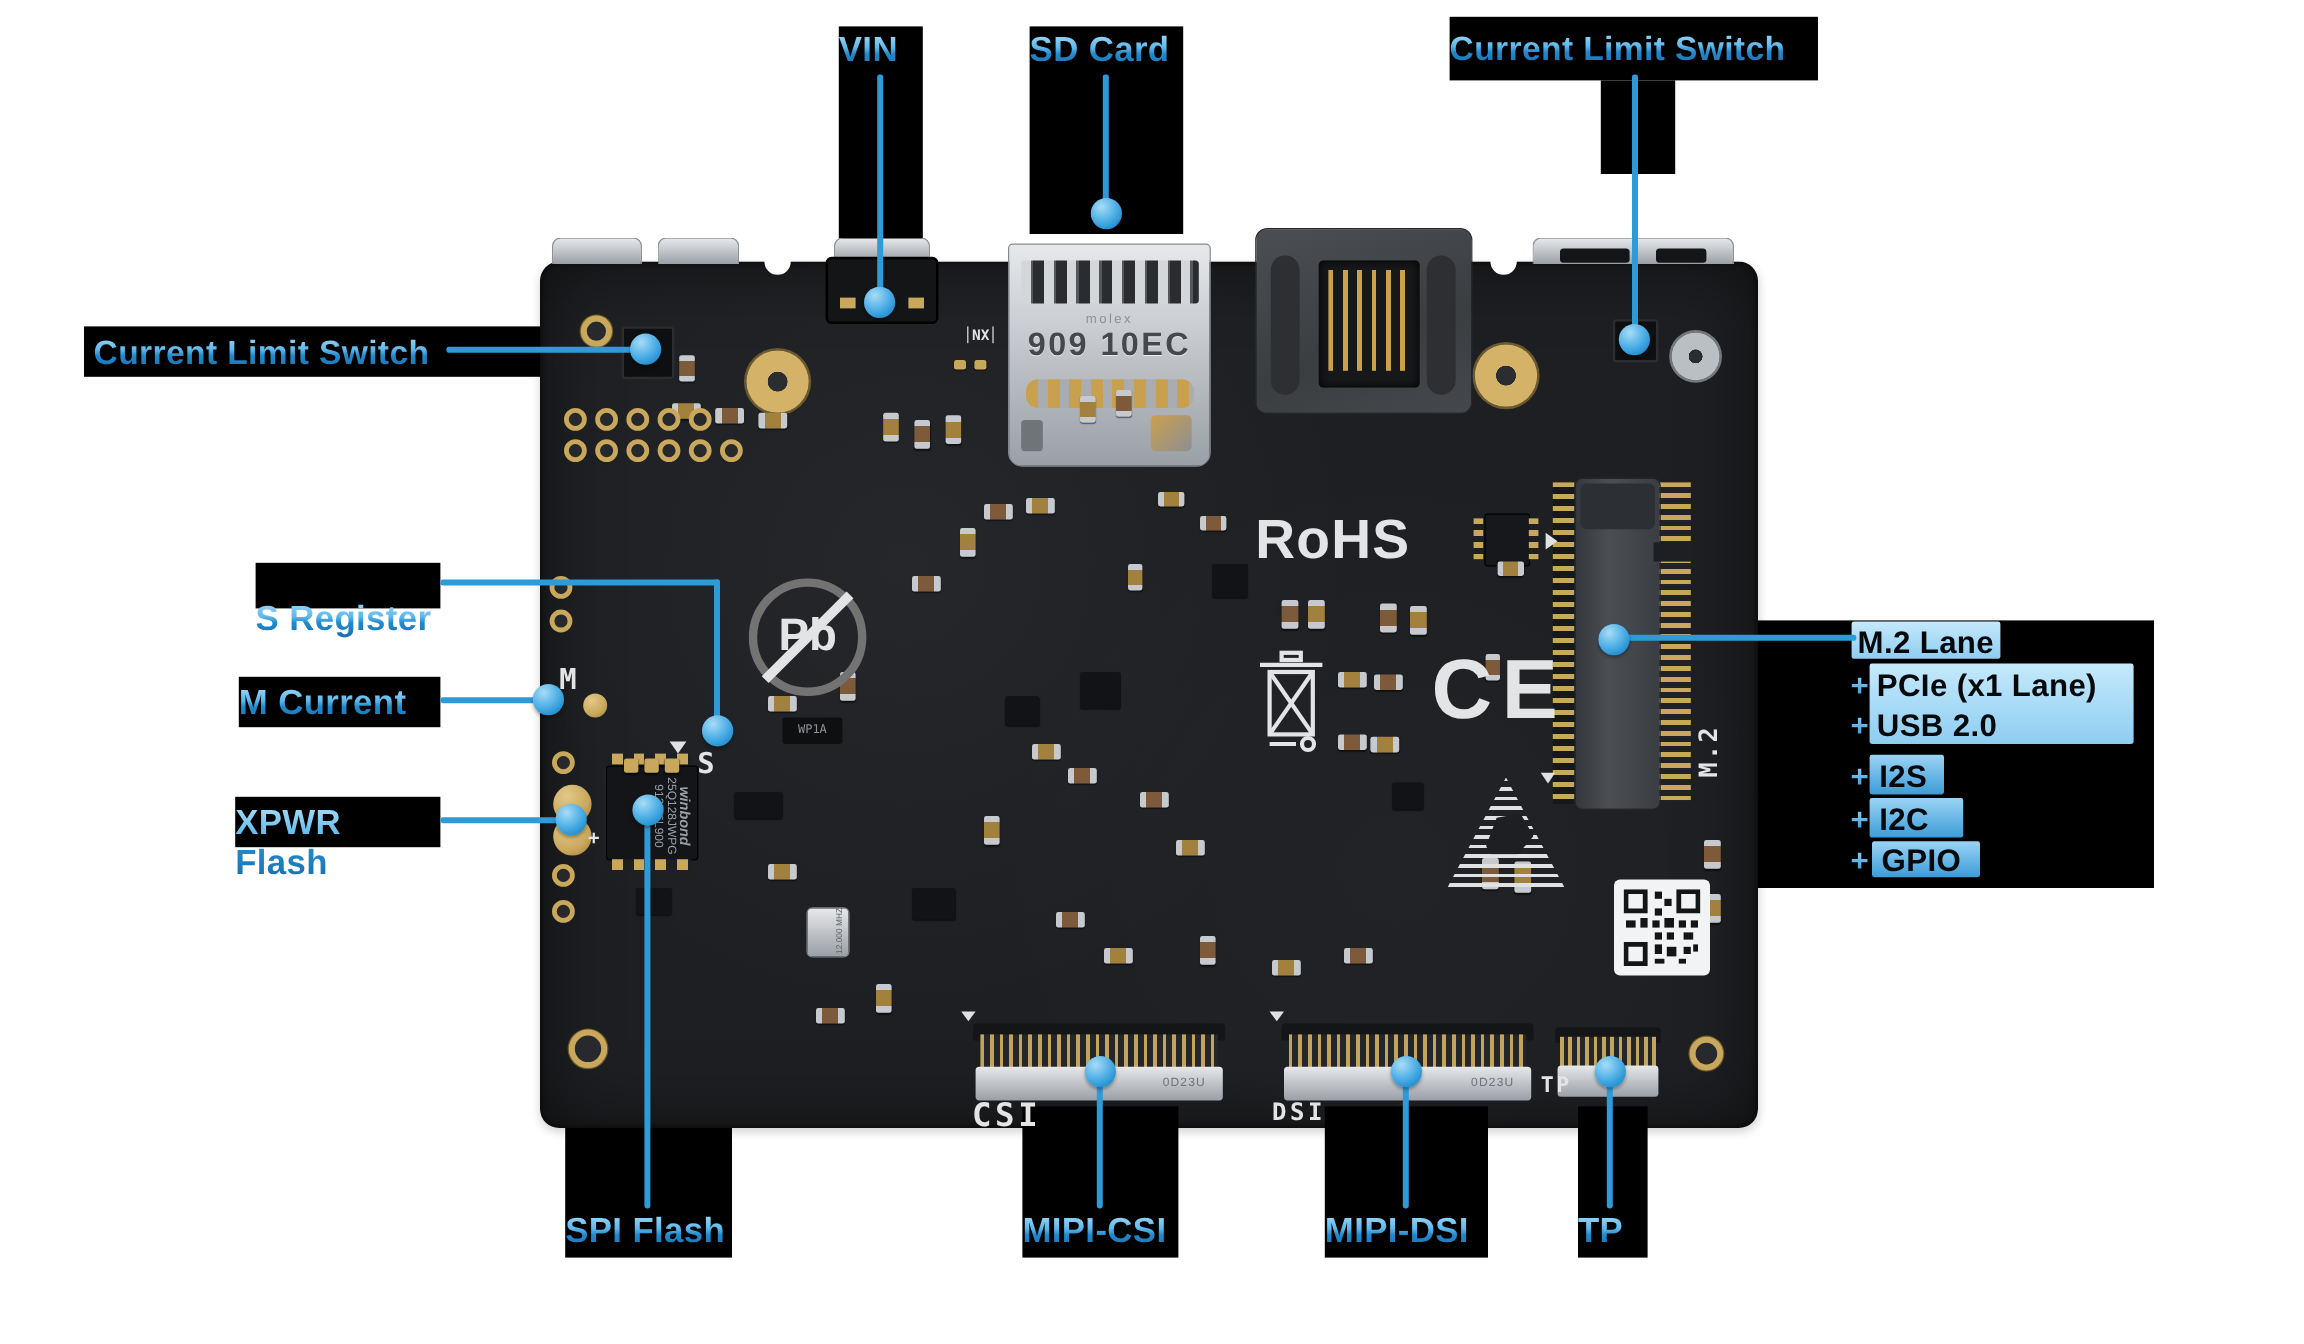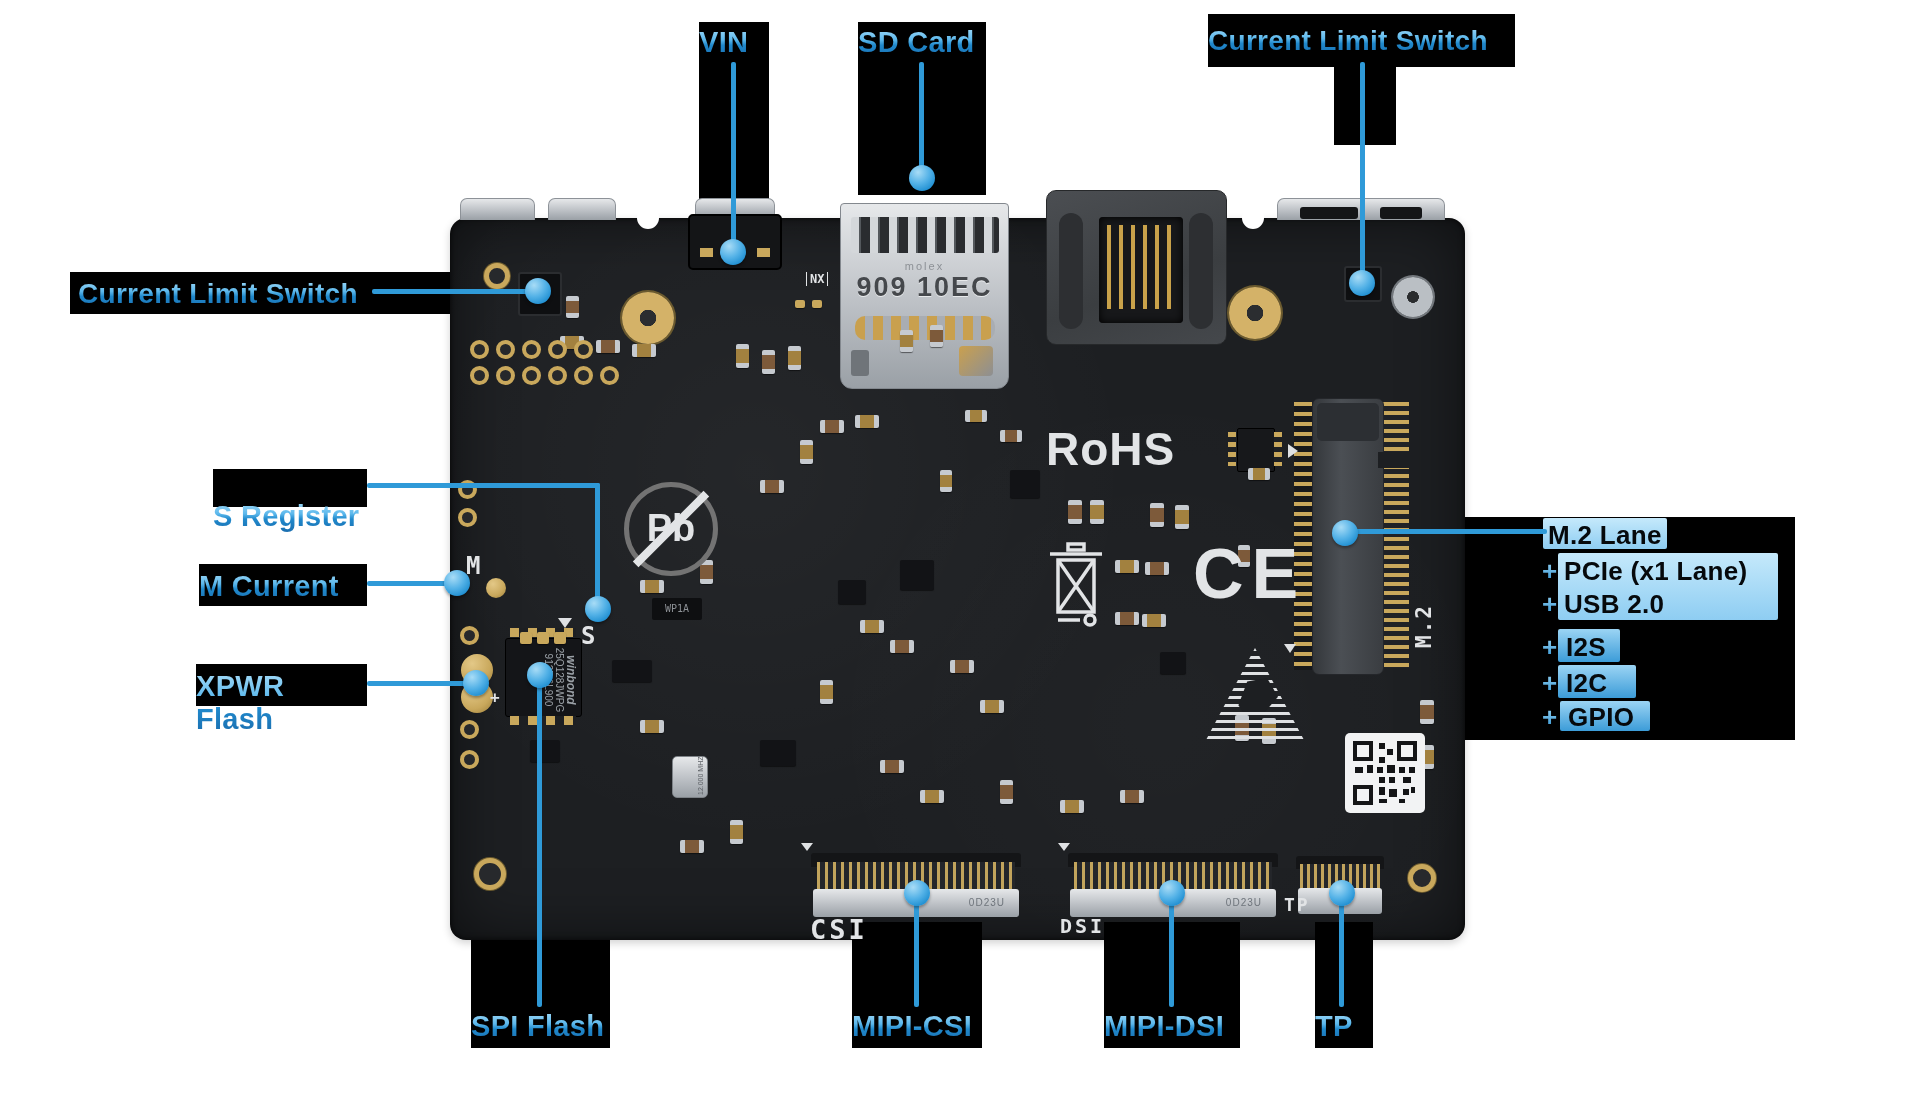--- a/index.html
+++ b/index.html
@@ -79,21 +79,21 @@
 <div class="abs" style="left:1382px;top:402px;width:27px;height:266px;background:repeating-linear-gradient(180deg,#c9a85c 0 4px,#202226 4px 9px);z-index:3;"></div>
 <div class="abs" style="left:1312px;top:398px;width:70px;height:275px;background:linear-gradient(90deg,#34373b,#4b4f54 40%,#3a3d41);border-radius:7px;z-index:3;border:1px solid #24262a;">
   <div class="abs" style="left:4px;top:4px;width:62px;height:38px;background:#2c2f33;border-radius:5px;"></div>
 </div>
 <div class="abs" style="left:1378px;top:452px;width:32px;height:16px;background:#1d1f22;z-index:3;"></div>
 <div class="sil" style="left:1406px;top:592px;font-size:21px;transform:rotate(-90deg);transform-origin:left top;left:1412px;top:648px;letter-spacing:2px;">M.2</div>
 
 <div class="sil" style="left:1046px;top:422px;font-size:46px;letter-spacing:1px;font-family:'Liberation Sans',sans-serif;">RoHS</div>
 <div class="sil" style="left:1193px;top:534px;font-size:70px;letter-spacing:8px;font-family:'Liberation Sans',sans-serif;">CE</div>
 
-<div class="abs" style="left:624px;top:482px;width:84px;height:84px;border:5px solid #737373;border-radius:50%;z-index:4;">
+<div class="abs" style="left:624px;top:482px;width:84px;height:84px;border:7px solid #737373;border-radius:50%;z-index:4;">
   <div class="abs" style="left:0;top:20px;width:84px;text-align:center;font-size:38px;font-weight:bold;color:#e2e4e6;">Pb</div>
   <div class="abs" style="left:-8px;top:38px;width:100px;height:8px;background:#e2e4e6;transform:rotate(-45deg);"></div>
 </div>
 
 <svg class="abs" style="left:1046px;top:538px;z-index:4;" width="60" height="92" viewBox="0 0 60 92">
   <g stroke="#e2e4e6" stroke-width="3.5" fill="none">
     <rect x="12" y="22" width="36" height="52"></rect>
     <line x1="4" y1="16" x2="56" y2="16"></line>
     <rect x="22" y="6" width="16" height="6"></rect>
     <line x1="12" y1="22" x2="48" y2="74"></line>

